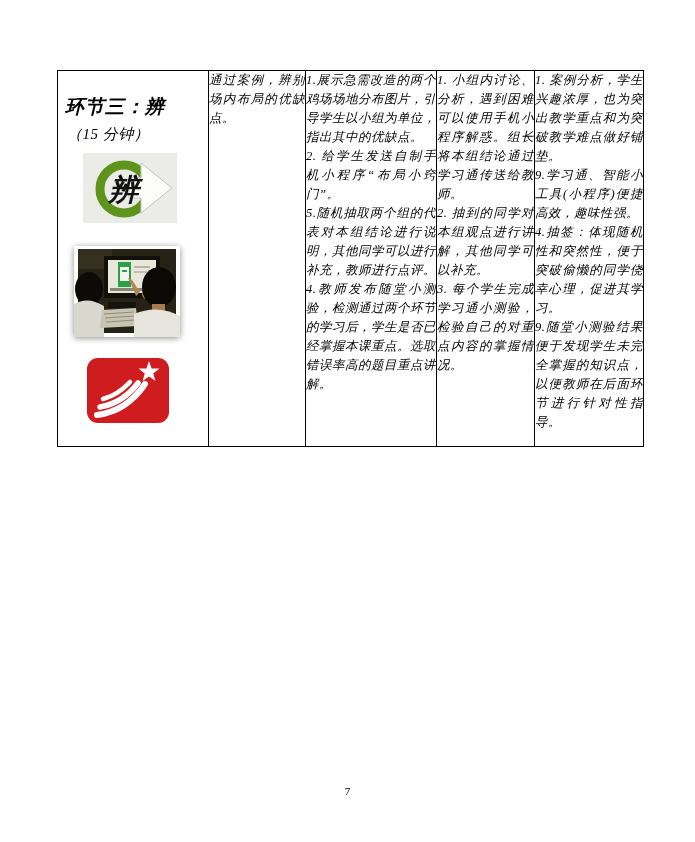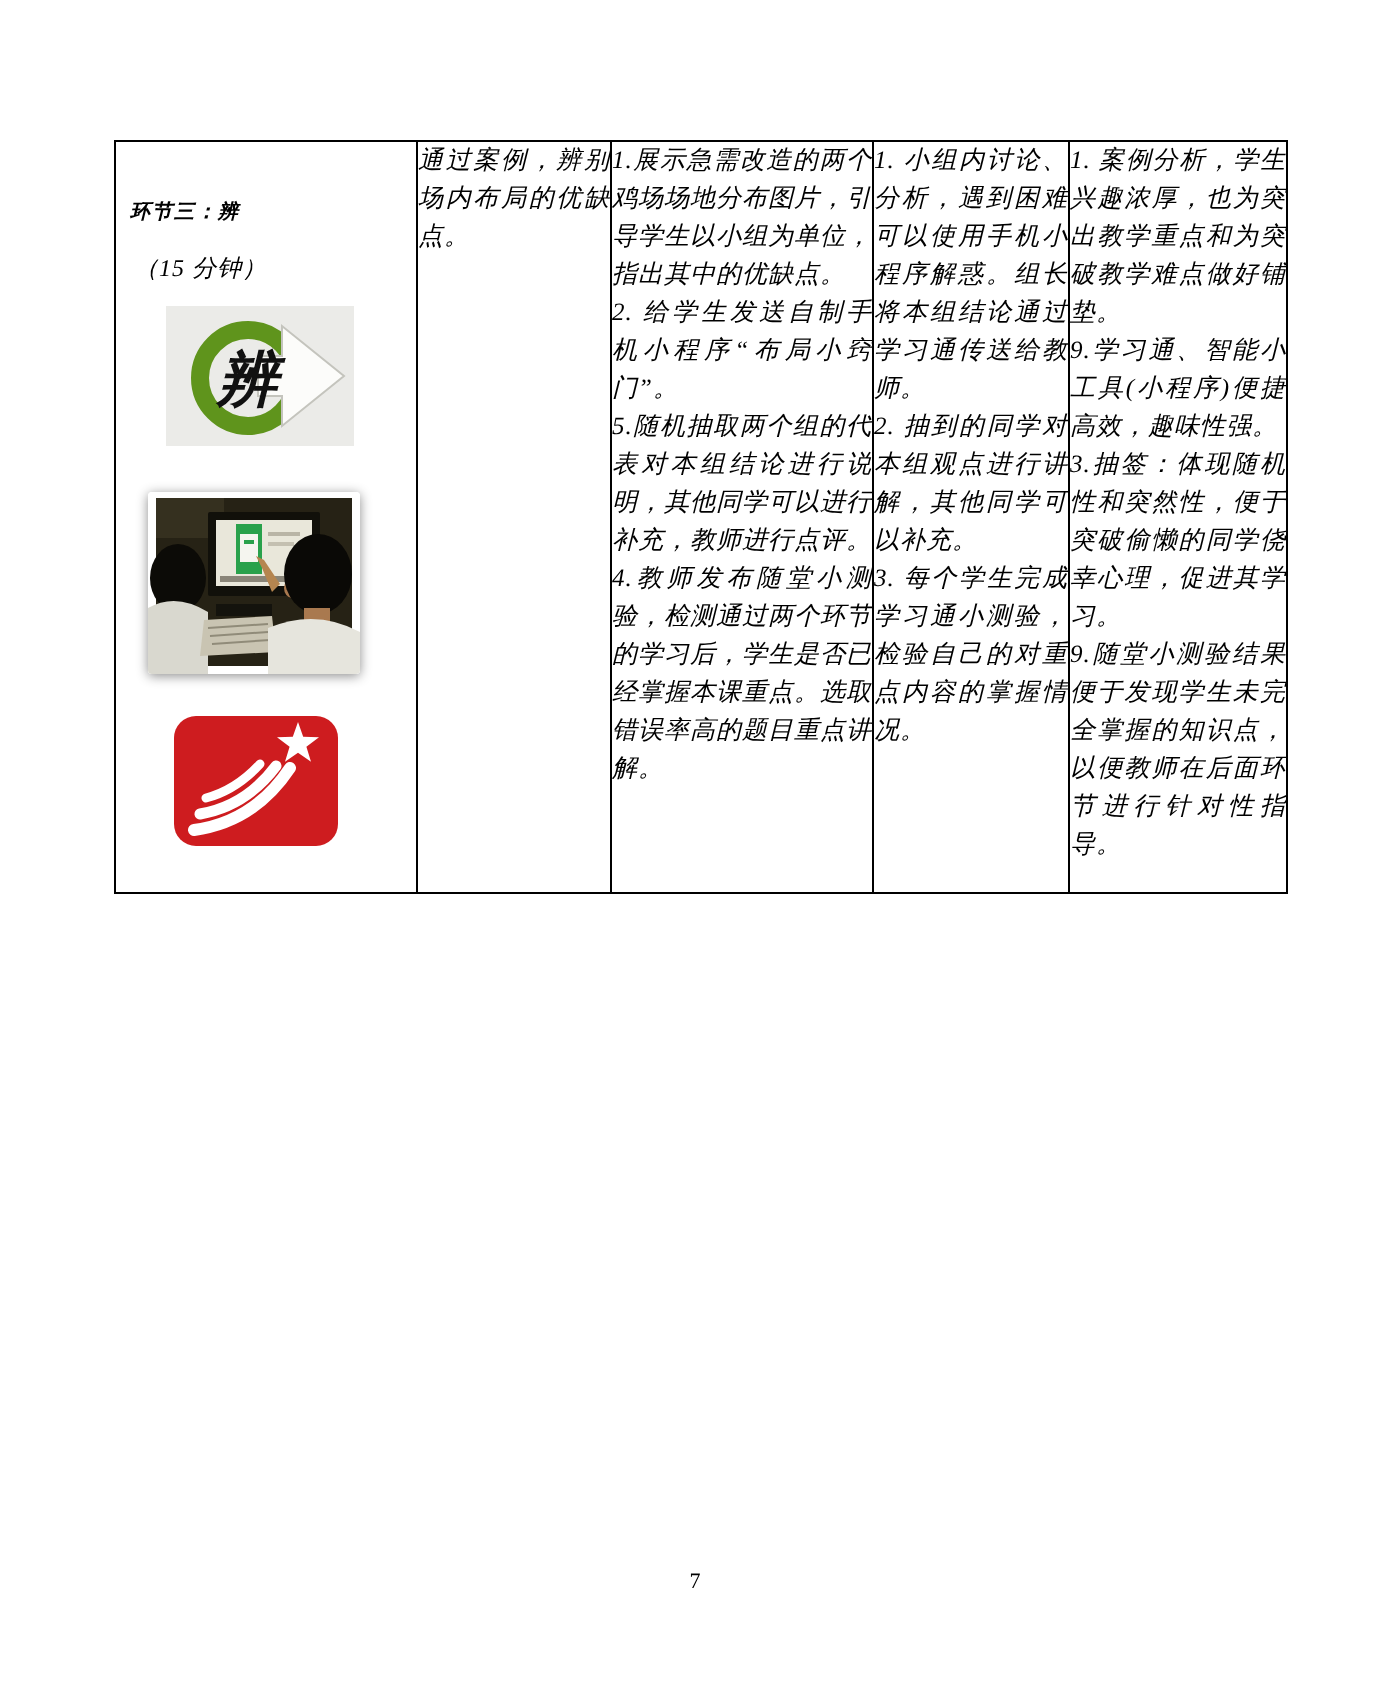--- a/index.html
+++ b/index.html
@@ -35,28 +35,28 @@
   }
   td.c1 { width: 150px; }
   td.c2 { width: 96px;  padding: 33px 6px 0 7px; }
   td.c3 { width: 130px; padding: 3px 5px 0 5px; margin-left: 24px; }
   td.c4 { width: 97px;  padding: 3px 5px 0 6px; }
   td.c5 { width: 108px; padding: 3px 5px 0 6px; }
   td p { margin: 0; }
   .stage-title {
     margin: 26px 0 0 7px;
     font-weight: bold;
-    font-size: 10px;
+    font-size: 19px;
     letter-spacing: 1px;
     text-align: left;
     font-family: "Liberation Sans", sans-serif;
   }
   .stage-duration {
     margin: 9px 0 0 9px;
-    font-size: 12px;
+    font-size: 15px;
     text-align: left;
   }
   .logo-bian   { display: block; margin: 9px 0 0 25px;  width: 94px;  height: 70px; }
   .photo-students {
     display: block; margin: 23px 0 0 16px; width: 106px; height: 91px;
     box-shadow: 0 1px 6px rgba(0,0,0,0.45);
     border-radius: 2px;
   }
   .logo-xuexitong { display: block; margin: 21px 0 0 29px; width: 82px; height: 65px; }
   .page-number {
@@ -133,21 +133,21 @@
 
       <td class="c4">
         <p>1. 小组内讨论、分析，遇到困难可以使用手机小程序解惑。组长将本组结论通过学习通传送给教师。</p>
         <p>2. 抽到的同学对本组观点进行讲解，其他同学可以补充。</p>
         <p>3. 每个学生完成学习通小测验，检验自己的对重点内容的掌握情况。</p>
       </td>
 
       <td class="c5">
         <p>1. 案例分析，学生兴趣浓厚，也为突出教学重点和为突破教学难点做好铺垫。</p>
         <p>9.学习通、智能小工具(小程序)便捷高效，趣味性强。</p>
-        <p>3.抽签：体现随机性和突然性，便于突破偷懒的同学侥幸心理，促进其学习。</p>
+        <p>4.抽签：体现随机性和突然性，便于突破偷懒的同学侥幸心理，促进其学习。</p>
         <p>9.随堂小测验结果便于发现学生未完全掌握的知识点，以便教师在后面环节进行针对性指导。</p>
       </td>
 
     </tr>
   </tbody>
     </table>
 
   <div class="page-number">7</div>
 
 </div>

